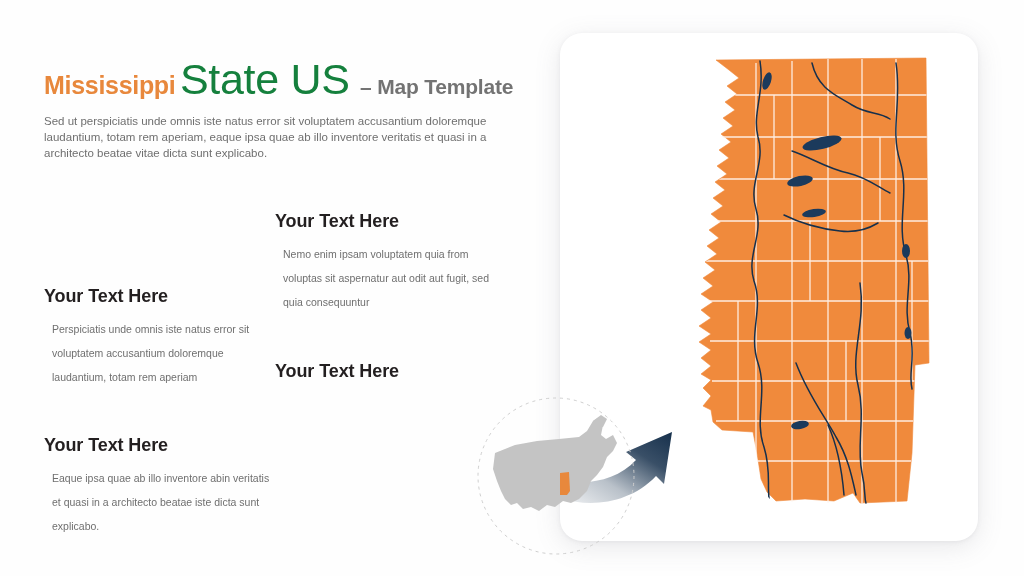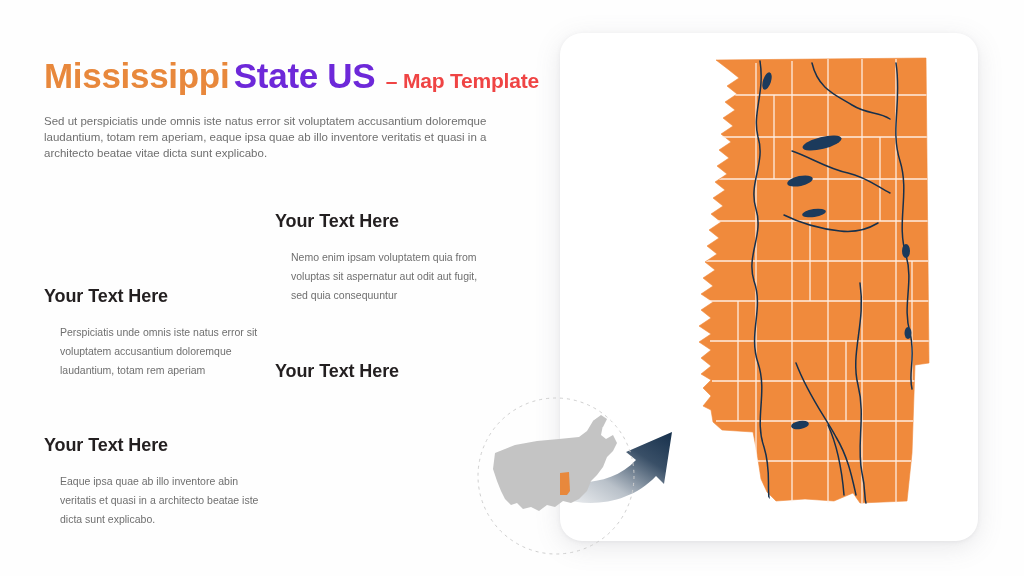--- a/index.html
+++ b/index.html
@@ -11,43 +11,43 @@
   }
   .slide{position:absolute;inset:0;background:#fefefe;}
 
   
   .title{
     position:absolute;left:44px;top:58px;
     white-space:nowrap;
     line-height:1;
   }
   .title .t-orange{
-    font-size:35px;font-weight:700;color:#E8883C;letter-spacing:-0.3px;
+    font-size:25px;font-weight:700;color:#E8883C;letter-spacing:-0.3px;
   }
   .title .t-dark{
-    font-size:35px;font-weight:700;color:#6d28d9;letter-spacing:-0.3px;
+    font-size:43px;font-weight:400;color:#15803d;letter-spacing:-0.3px;
   }
   .title .t-sub{
-    font-size:21px;font-weight:700;color:#ef4444;letter-spacing:-0.2px;
+    font-size:21px;font-weight:700;color:#737373;letter-spacing:-0.2px;
     margin-left:6px;
   }
 
   .intro{
     position:absolute;left:44px;top:113px;width:470px;
     font-size:11.5px;line-height:16px;color:#6f6f6f;
   }
 
   
   .block{position:absolute;width:235px;}
   .block .bt{
     font-size:18px;font-weight:700;color:#231f20;margin:0 0 10px 0;
     letter-spacing:-0.1px;
   }
   .block .bp{
-    font-size:10.5px;line-height:19px;color:#6f6f6f;margin:16px;
+    font-size:10.5px;line-height:24px;color:#6f6f6f;margin:8px;
   }
   #blk-1{left:275px;top:211px;}
   #blk-2{left:44px;top:286px;}
   #blk-3{left:275px;top:361px;}
   #blk-4{left:44px;top:435px;}
 
   
   .map-card{
     position:absolute;left:560px;top:33px;width:418px;height:508px;
     background:#ffffff;border-radius:22px;

